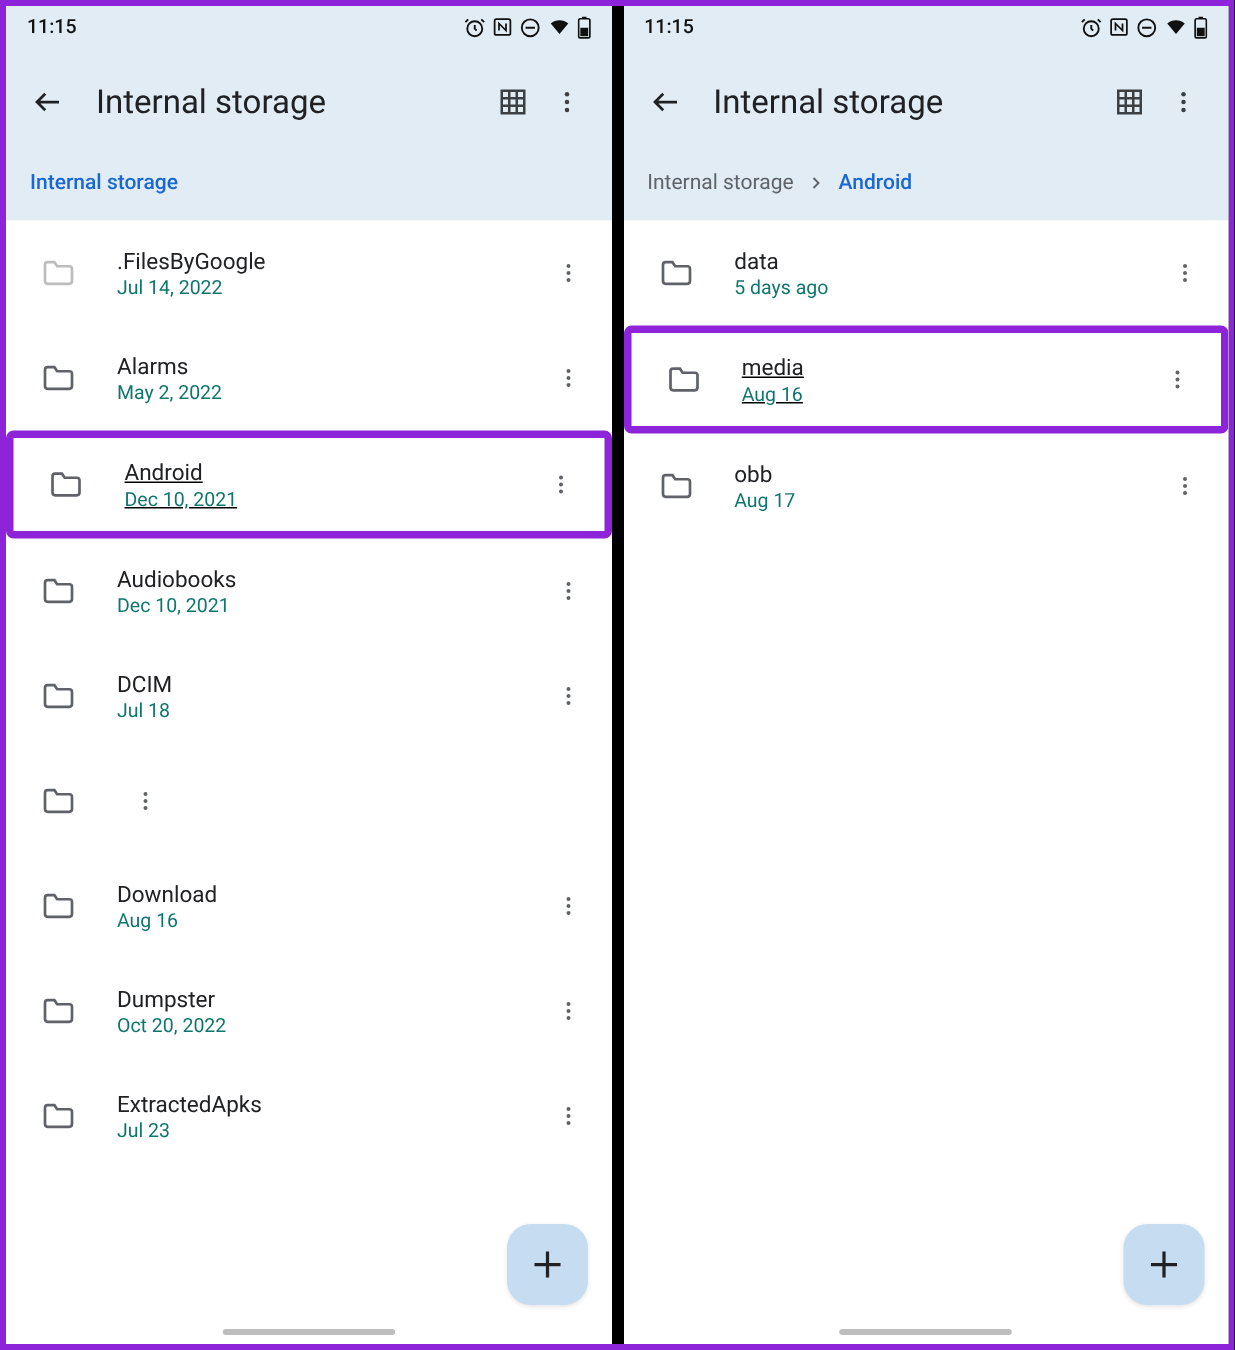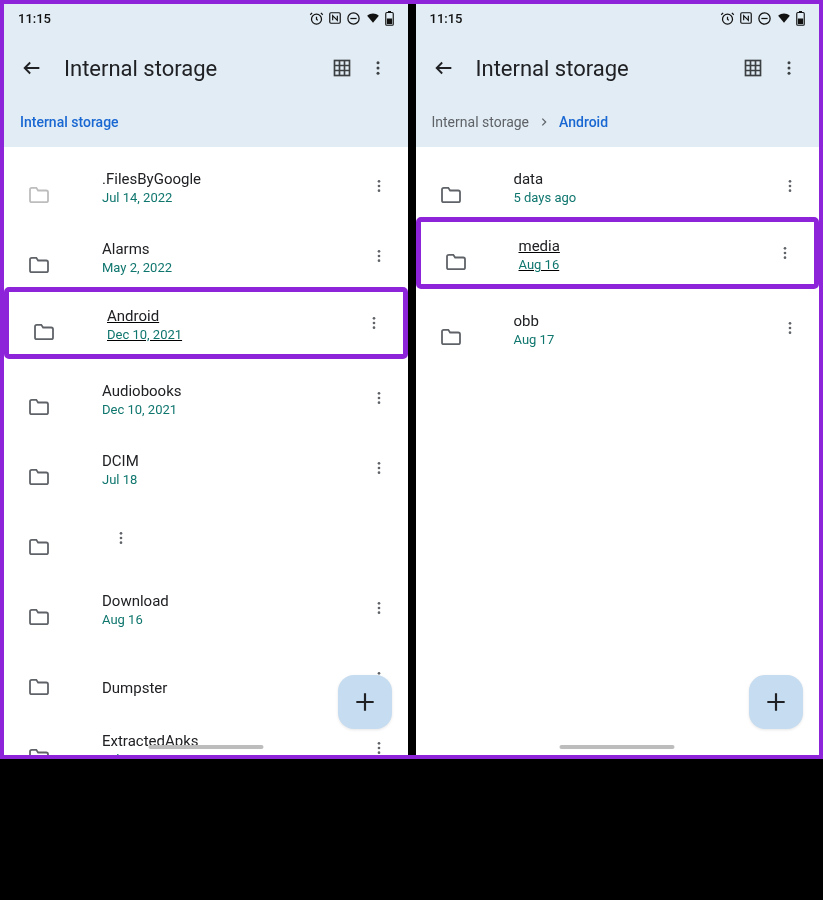--- a/index.html
+++ b/index.html
@@ -1,30 +1,30 @@
 <!DOCTYPE html>
 <html><head>
 <meta charset="utf-8">
 <style>
   * { box-sizing: border-box; margin: 0; padding: 0; font-family: Roboto, 'Segoe UI', Arial, sans-serif; }
   body { width: 823px; height: 900px; background: #000; display: flex; }
-  .outer { width: 823px; height: 759px; border: 4px solid #8e24d9; background: #000; display: flex; }
+  .outer { width: 823px; height: 900px; border: 4px solid #8e24d9; background: #000; display: flex; }
   .pane { flex: 1; background: #fff; position: relative; overflow: hidden; display: flex; flex-direction: column; }
   .sep { width: 8px; background: #000; }
   .status-bar { height: 28px; background: #e1ecf4; display: flex; align-items: center; justify-content: space-between; padding: 0 14px; font-size: 13px; font-weight: 500; color: #111; }
   .status-icons { display: flex; align-items: center; gap: 4px; height: 14px; }
   .app-bar { background: #e1ecf4; padding: 18px 12px 20px 16px; display: flex; align-items: center; }
   .back-arrow { width: 24px; height: 24px; cursor: pointer; display:flex; align-items:center; justify-content:center;}
   .app-title { font-size: 22px; color: #202124; margin-left: 20px; flex: 1; }
   .tool-btn { width: 36px; height: 36px; display: flex; align-items: center; justify-content: center; cursor: pointer; color:#3c4043;}
   .breadcrumb { background: #e1ecf4; padding: 8px 16px 17px 16px; font-size: 14px; display:flex; align-items:center; gap:10px;}
   .bc-link { color: #1967d2; font-weight: 500; }
   .bc-gray { color: #5f6368; font-weight: 400; }
   .list { flex: 1; overflow-y: auto; background: #fff; }
-  .row { display: flex; align-items: flex-end; padding: 12px 10px 12px 24px; min-height: 70px; position:relative;gap:24px;}
+  .row { display: flex; align-items: center; padding: 12px 10px 12px 24px; min-height: 70px; position:relative;}
   .folder-ic { width: 24px; height: 20px; margin-right: 26px; flex-shrink: 0; display:flex; align-items:center;}
   .row-text { flex: 1; display: flex; flex-direction: column; gap: 2px;}
   .row-title { font-size: 15px; color: #202124; }
   .row-sub { font-size: 13px; color: #0f766e; }
   .row-more { width: 38px; height: 38px; display: flex; align-items: center; justify-content: center; cursor:pointer; color:#5f6368;}
   .highlight { border: 5px solid #8e24d9; border-radius: 5px; text-decoration: underline; }
   .fab { position: absolute; right: 16px; bottom: 26px; width: 54px; height: 54px; border-radius: 16px; background: #c6dcf0; display: flex; align-items: center; justify-content: center; cursor: pointer; box-shadow: 0 1px 3px rgba(0,0,0,0.1);}
   .nav-handle { position: absolute; bottom: 6px; left: 50%; transform: translateX(-50%); width: 115px; height: 4px; background: #bdbdbd; border-radius: 2px; }
   svg { display: block; }
 </style>
@@ -207,20 +207,21 @@
           </div>
         </div>
         <div class="row">
           <div class="folder-ic">
             <svg width="22" height="18" viewBox="0 0 24 20" fill="none" stroke="#5f6368" stroke-width="2">
               <path d="M2 4a2 2 0 0 1 2-2h5l2 3h9a2 2 0 0 1 2 2v9a2 2 0 0 1-2 2H4a2 2 0 0 1-2-2V4z"></path>
             </svg>
           </div>
           <div class="row-text">
             <span class="row-title">Dumpster</span>
+            <span class="row-sub">Oct 20, 2022</span>
           </div>
           <div class="row-more">
             <svg width="16" height="16" viewBox="0 0 24 24" fill="#5f6368">
               <circle cx="12" cy="5" r="2"></circle>
               <circle cx="12" cy="12" r="2"></circle>
               <circle cx="12" cy="19" r="2"></circle>
             </svg>
           </div>
         </div>
         <div class="row">

